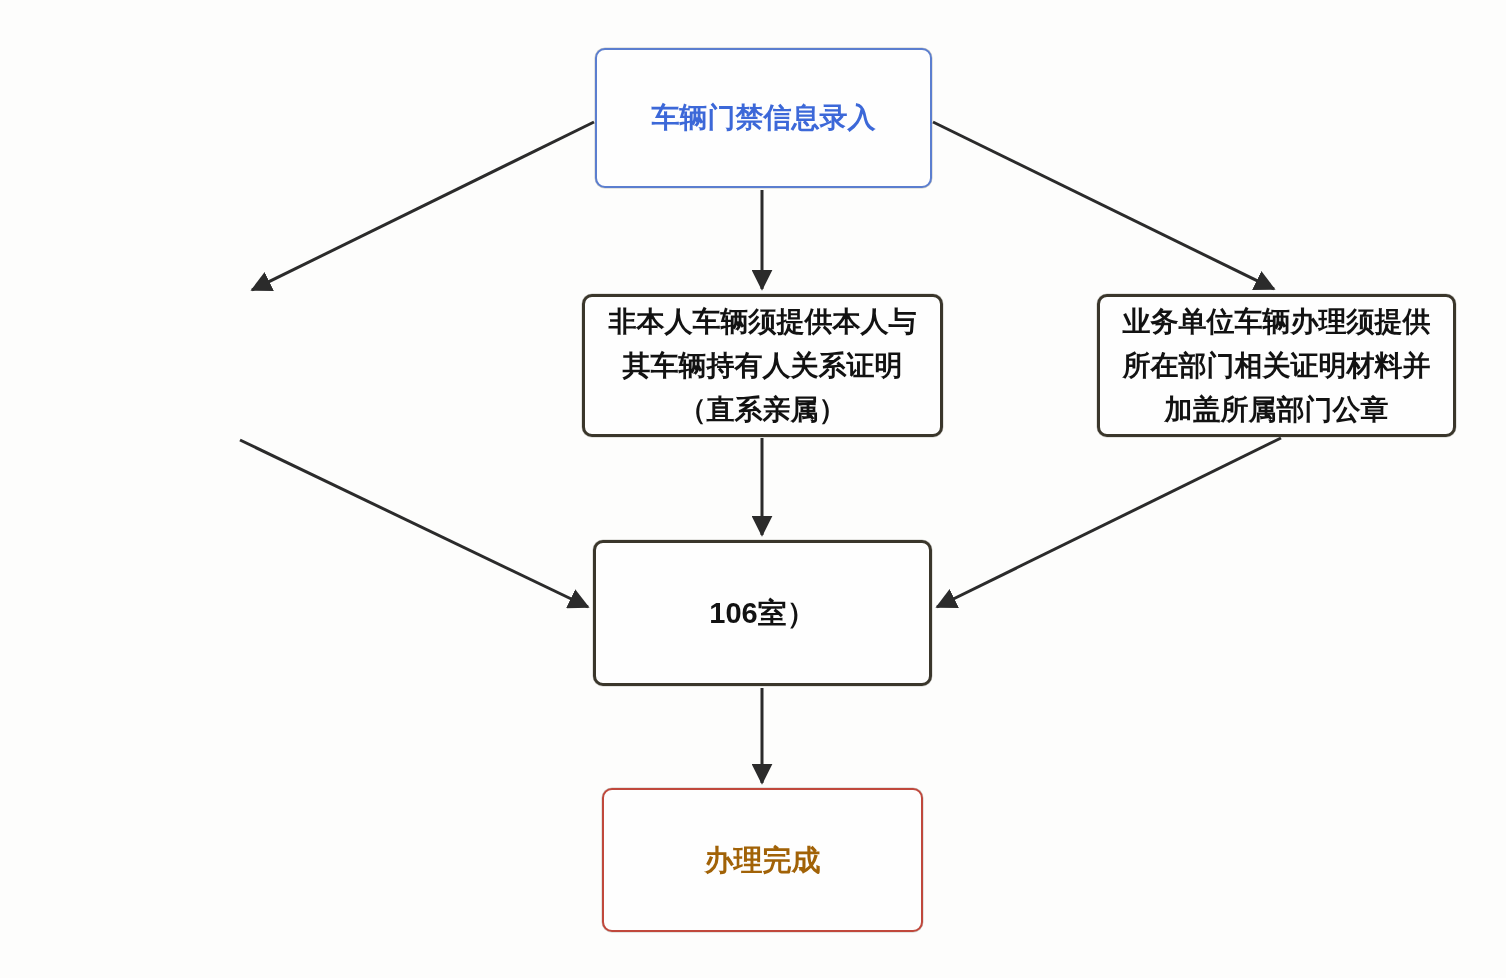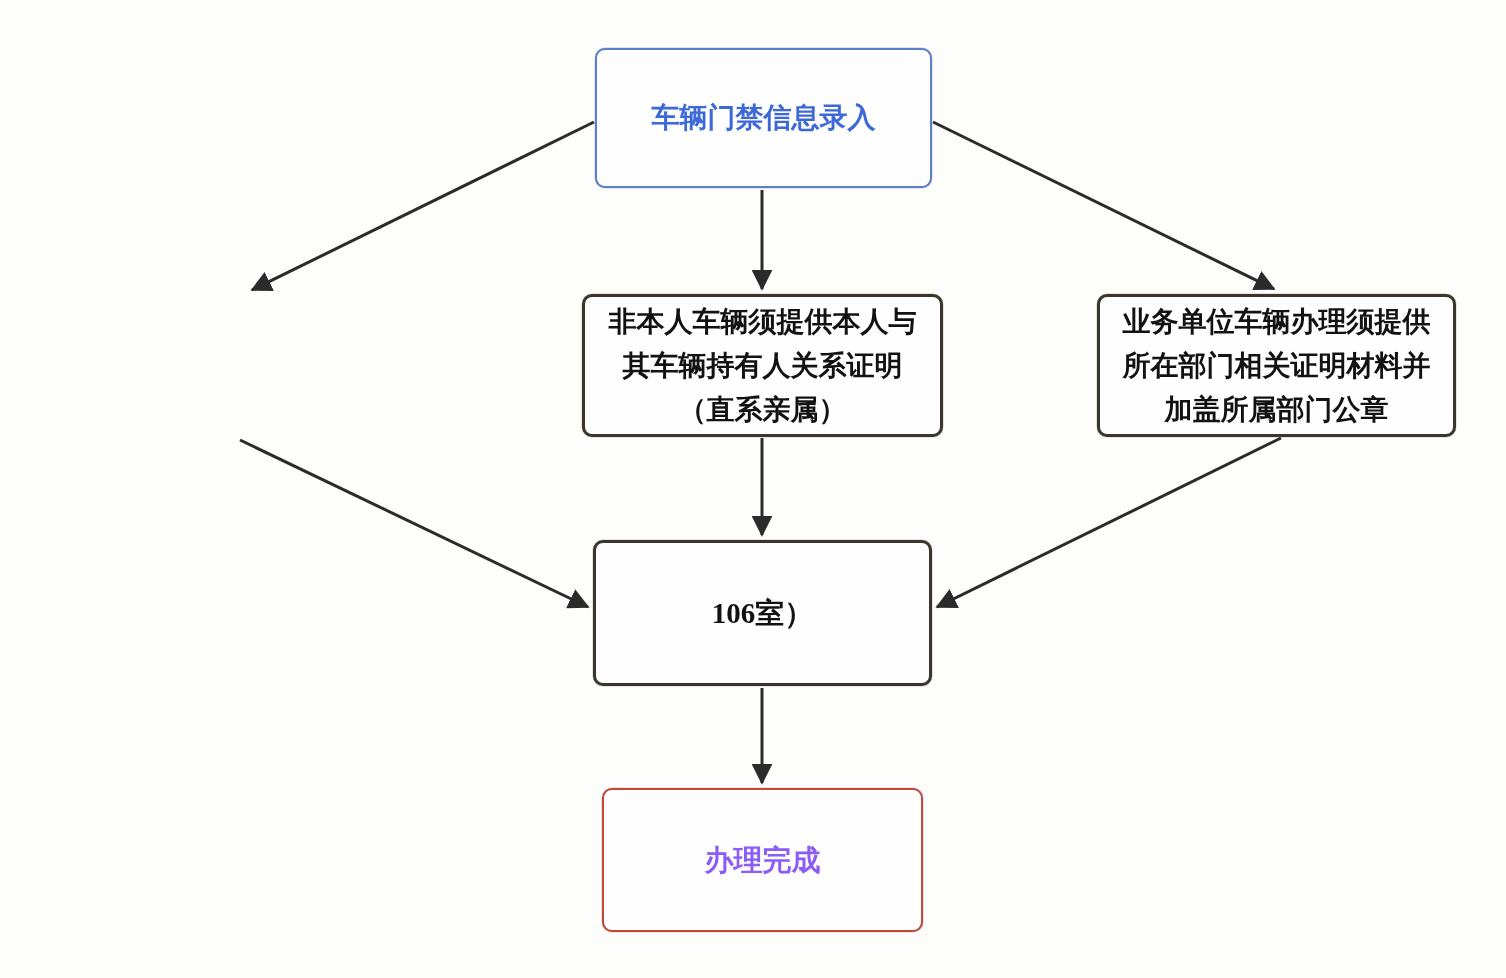--- a/index.html
+++ b/index.html
@@ -30,21 +30,20 @@
     border-radius: 10px;
     background: #fefefe;
     display: flex;
     flex-direction: column;
     justify-content: center;
     align-items: center;
     text-align: center;
     font-weight: 700;
     color: #121212;
     box-shadow: 0 0 0 0.5px rgba(60,55,40,0.25);
-    font-family: Liberation Serif, serif;
   }
   .node .line {
     display: block;
     white-space: nowrap;
   }
   .node-start {
     left: 595px; top: 48px; width: 337px; height: 140px;
     border-color: #5b7ecf;
     border-width: 2.5px;
     color: #3c68d8;
@@ -68,21 +67,21 @@
   }
   .node-office {
     left: 593px; top: 540px; width: 339px; height: 146px;
     font-size: 29px;
     line-height: 45px;
   }
   .node-done {
     left: 602px; top: 788px; width: 321px; height: 144px;
     border-color: #c0483c;
     border-width: 2.5px;
-    color: #8b5cf6;
+    color: #a16207;
     font-size: 29px;
     line-height: 40px;
   }
   .edge {
     stroke-width: 3;
     fill: none;
   }
 </style>
 </head>
 <body>

